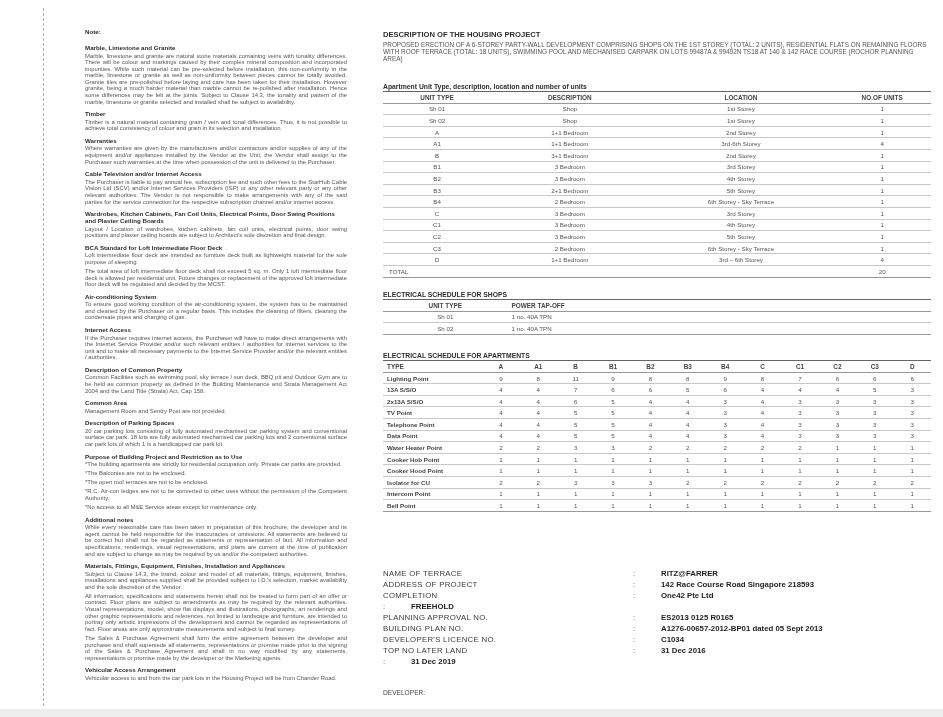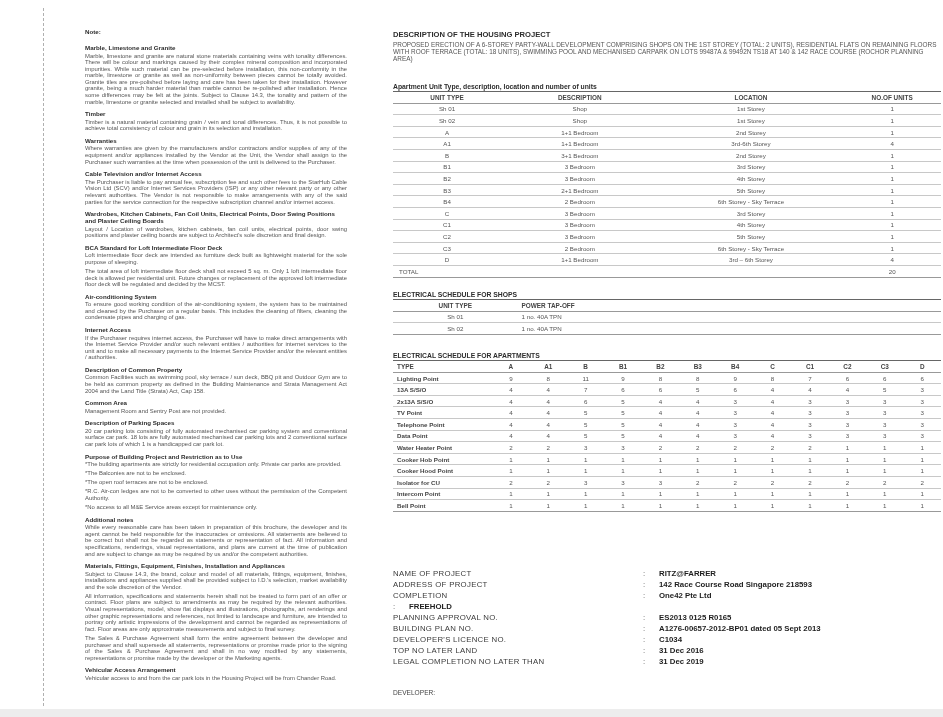--- a/index.html
+++ b/index.html
@@ -9,21 +9,21 @@
              border-left:1px dashed #b0b0b0;}
   .bottom-strip{position:absolute;left:0;right:0;bottom:0;height:8px;background:#ededed;}
 
   
   .left-col{position:absolute;left:85px;top:28px;width:262px;}
   .sec-heading{font-size:6.2px;font-weight:bold;color:#2d2d2d;margin:5px 0 1.5px;line-height:7px;}
   .left-col .sec-heading:first-child{margin-top:0;margin-bottom:9px;}
   .sec-para{font-size:5.9px;line-height:6.6px;color:#555;text-align:justify;margin:0 0 2.5px;}
 
   
-  .right-col{position:absolute;left:393px;top:30px;width:548px;}
+  .right-col{position:absolute;left:383px;top:30px;width:548px;}
   .rc-title{font-size:7.6px;font-weight:bold;color:#2d2d2d;margin:0 0 2px;}
   .rc-desc{font-size:6.4px;line-height:7.2px;color:#555;margin:0 0 20px;}
   .tbl-title{font-size:6.8px;font-weight:bold;color:#2d2d2d;margin:0 0 1px;}
 
   table{width:100%;border-collapse:collapse;color:#555;table-layout:fixed;}
   th{font-size:6.4px;font-weight:bold;color:#444;border-top:1px solid #666;
      border-bottom:1px solid #999;padding:2px;text-align:center;}
   td{font-size:6.2px;border-bottom:1px solid #c8c8c8;padding:1.8px 2px;text-align:center;
      overflow:hidden;white-space:nowrap;}
 
@@ -40,21 +40,21 @@
   .shops-table tbody tr:last-child td{border-bottom:1px solid #999;}
 
   .apt-table{margin-bottom:56px;}
   .apt-table th:first-child,.apt-table td:first-child{text-align:left;width:17%;padding-left:4px;}
   .apt-table td:first-child{font-weight:bold;color:#444;}
   .apt-table tbody tr:last-child td{border-bottom:1px solid #999;}
 
   .info-row{display:flex;font-size:7.8px;line-height:11px;color:#3a3a3a;}
   .info-label{flex:0 0 250px;letter-spacing:0.3px;}
   .info-colon{flex:0 0 16px;color:#555;}
-  .info-value{font-weight:bold;color:#1e1e1e;}
+  .info-value{font-weight:bold;color:#1e1e1e;margin-left:12px;}
 
   .developer-label{margin-top:22px;font-size:6.6px;color:#444;}
 </style>
 </head>
 <body>
 
 <div class="page">
   <div class="fold-line"></div>
 
   <div class="left-col">
@@ -424,21 +424,21 @@
             <td>1</td>
             <td>1</td>
             <td>1</td>
             <td>1</td>
           </tr>
         </tbody>
       </table>
 
     <div class="info-block">
         <div class="info-row">
-          <span class="info-label">NAME OF PROJECT</span>
+          <span class="info-label">NAME OF TERRACE</span>
           <span class="info-colon">:</span>
           <span class="info-value">RITZ@FARRER</span>
         </div>
         <div class="info-row">
           <span class="info-label">ADDRESS OF PROJECT</span>
           <span class="info-colon">:</span>
           <span class="info-value">142 Race Course Road Singapore 218593</span>
         </div>
         <div class="info-row">
           <span class="info-label">COMPLETION</span>
@@ -463,21 +463,20 @@
           <span class="info-label">DEVELOPER'S LICENCE NO.</span>
           <span class="info-colon">:</span>
           <span class="info-value">C1034</span>
         </div>
         <div class="info-row">
           <span class="info-label">TOP NO LATER LAND</span>
           <span class="info-colon">:</span>
           <span class="info-value">31 Dec 2016</span>
         </div>
         <div class="info-row">
-          <span class="info-label">LEGAL COMPLETION NO LATER THAN</span>
           <span class="info-colon">:</span>
           <span class="info-value">31 Dec 2019</span>
         </div>
       </div>
 
     <div class="developer-label">DEVELOPER:</div>
   </div>
 
   <div class="bottom-strip"></div>
 </div>

